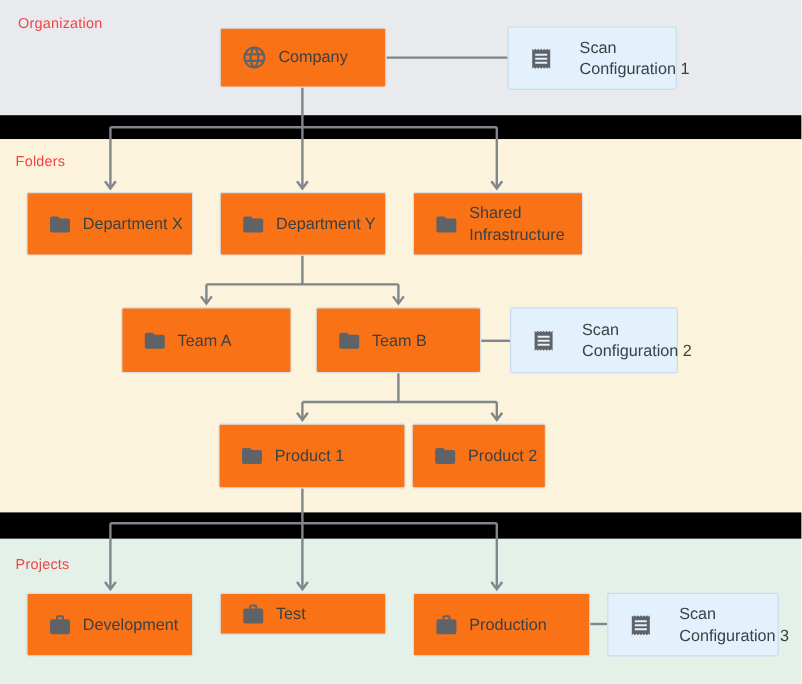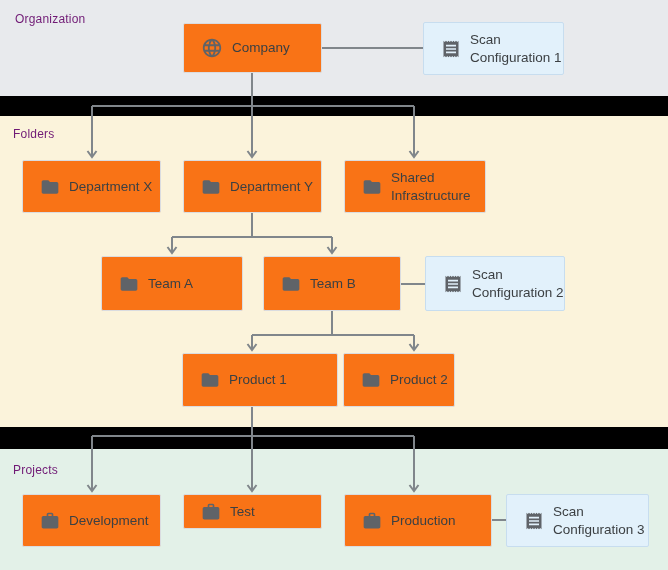--- a/index.html
+++ b/index.html
@@ -9,30 +9,30 @@
     -webkit-font-smoothing:antialiased;
   }
   .section{position:absolute;left:0;width:668px;}
   .sec-org{top:0;height:96px;background:#E8EAED;}
   .divider{position:absolute;left:0;width:668px;background:#000;}
   .bar1{top:96px;height:20px;}
   .bar2{top:427px;height:22px;}
   .sec-folders{top:116px;height:311px;background:#FBF3DB;}
   .sec-projects{top:449px;height:121px;background:#E3F1E8;}
   .sec-label{
-    position:absolute;font-size:12px;color:#701a75;letter-spacing:.2px;
+    position:absolute;font-size:12px;color:#ef4444;letter-spacing:.2px;
   }
   .connectors{position:absolute;left:0;top:0;z-index:2;pointer-events:none;}
   .node{
     position:absolute;z-index:3;box-sizing:border-box;
     background:#f97316;border:1px solid #DADCE0;border-radius:2px;
     display:flex;align-items:center;padding-left:17px;
   }
   .node.scan{
-    background:#E2F1FB;border:1px solid #C7DDEF;
+    background:#E2F1FB;border:1px solid #C7DDEF;gap:13px;
   }
   .nicon{flex:0 0 auto;display:flex;align-items:center;margin-right:9px;}
   .nlabel{
     font-size:13.5px;color:#3C4043;white-space:nowrap;line-height:18px;
   }
   .nlabel.two span{display:block;}
 </style>
 </head>
 <body>
 

